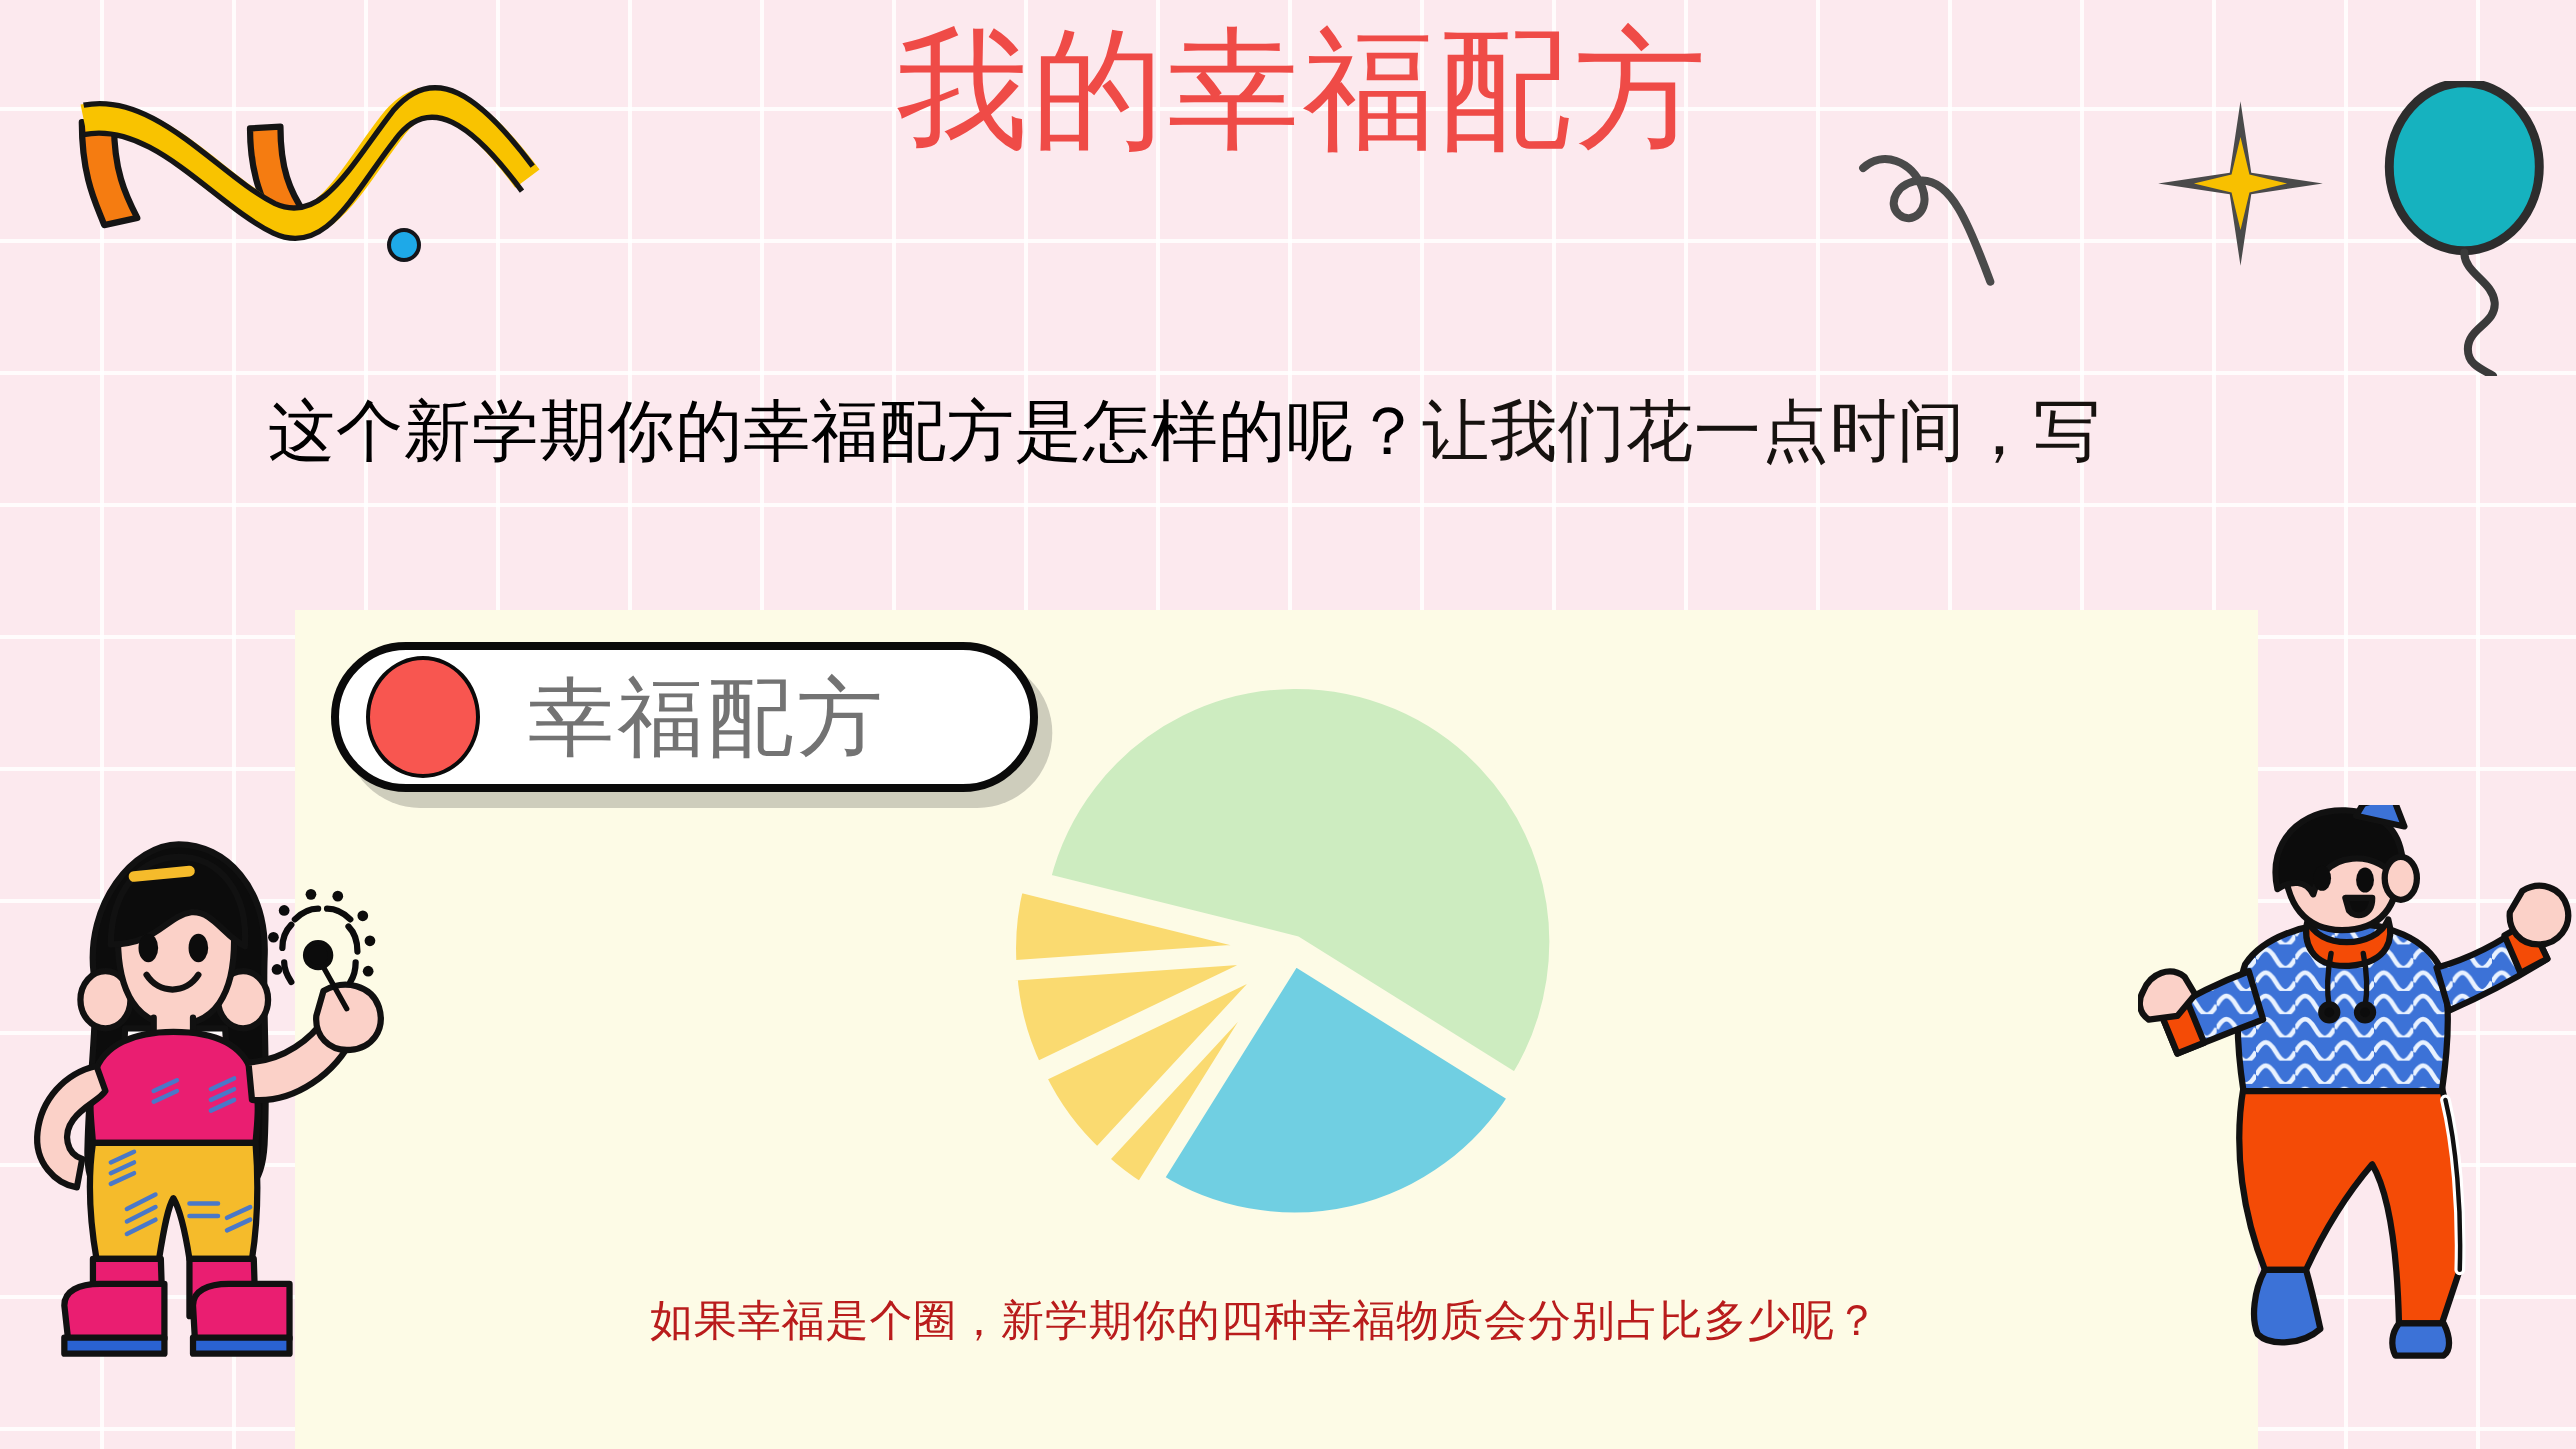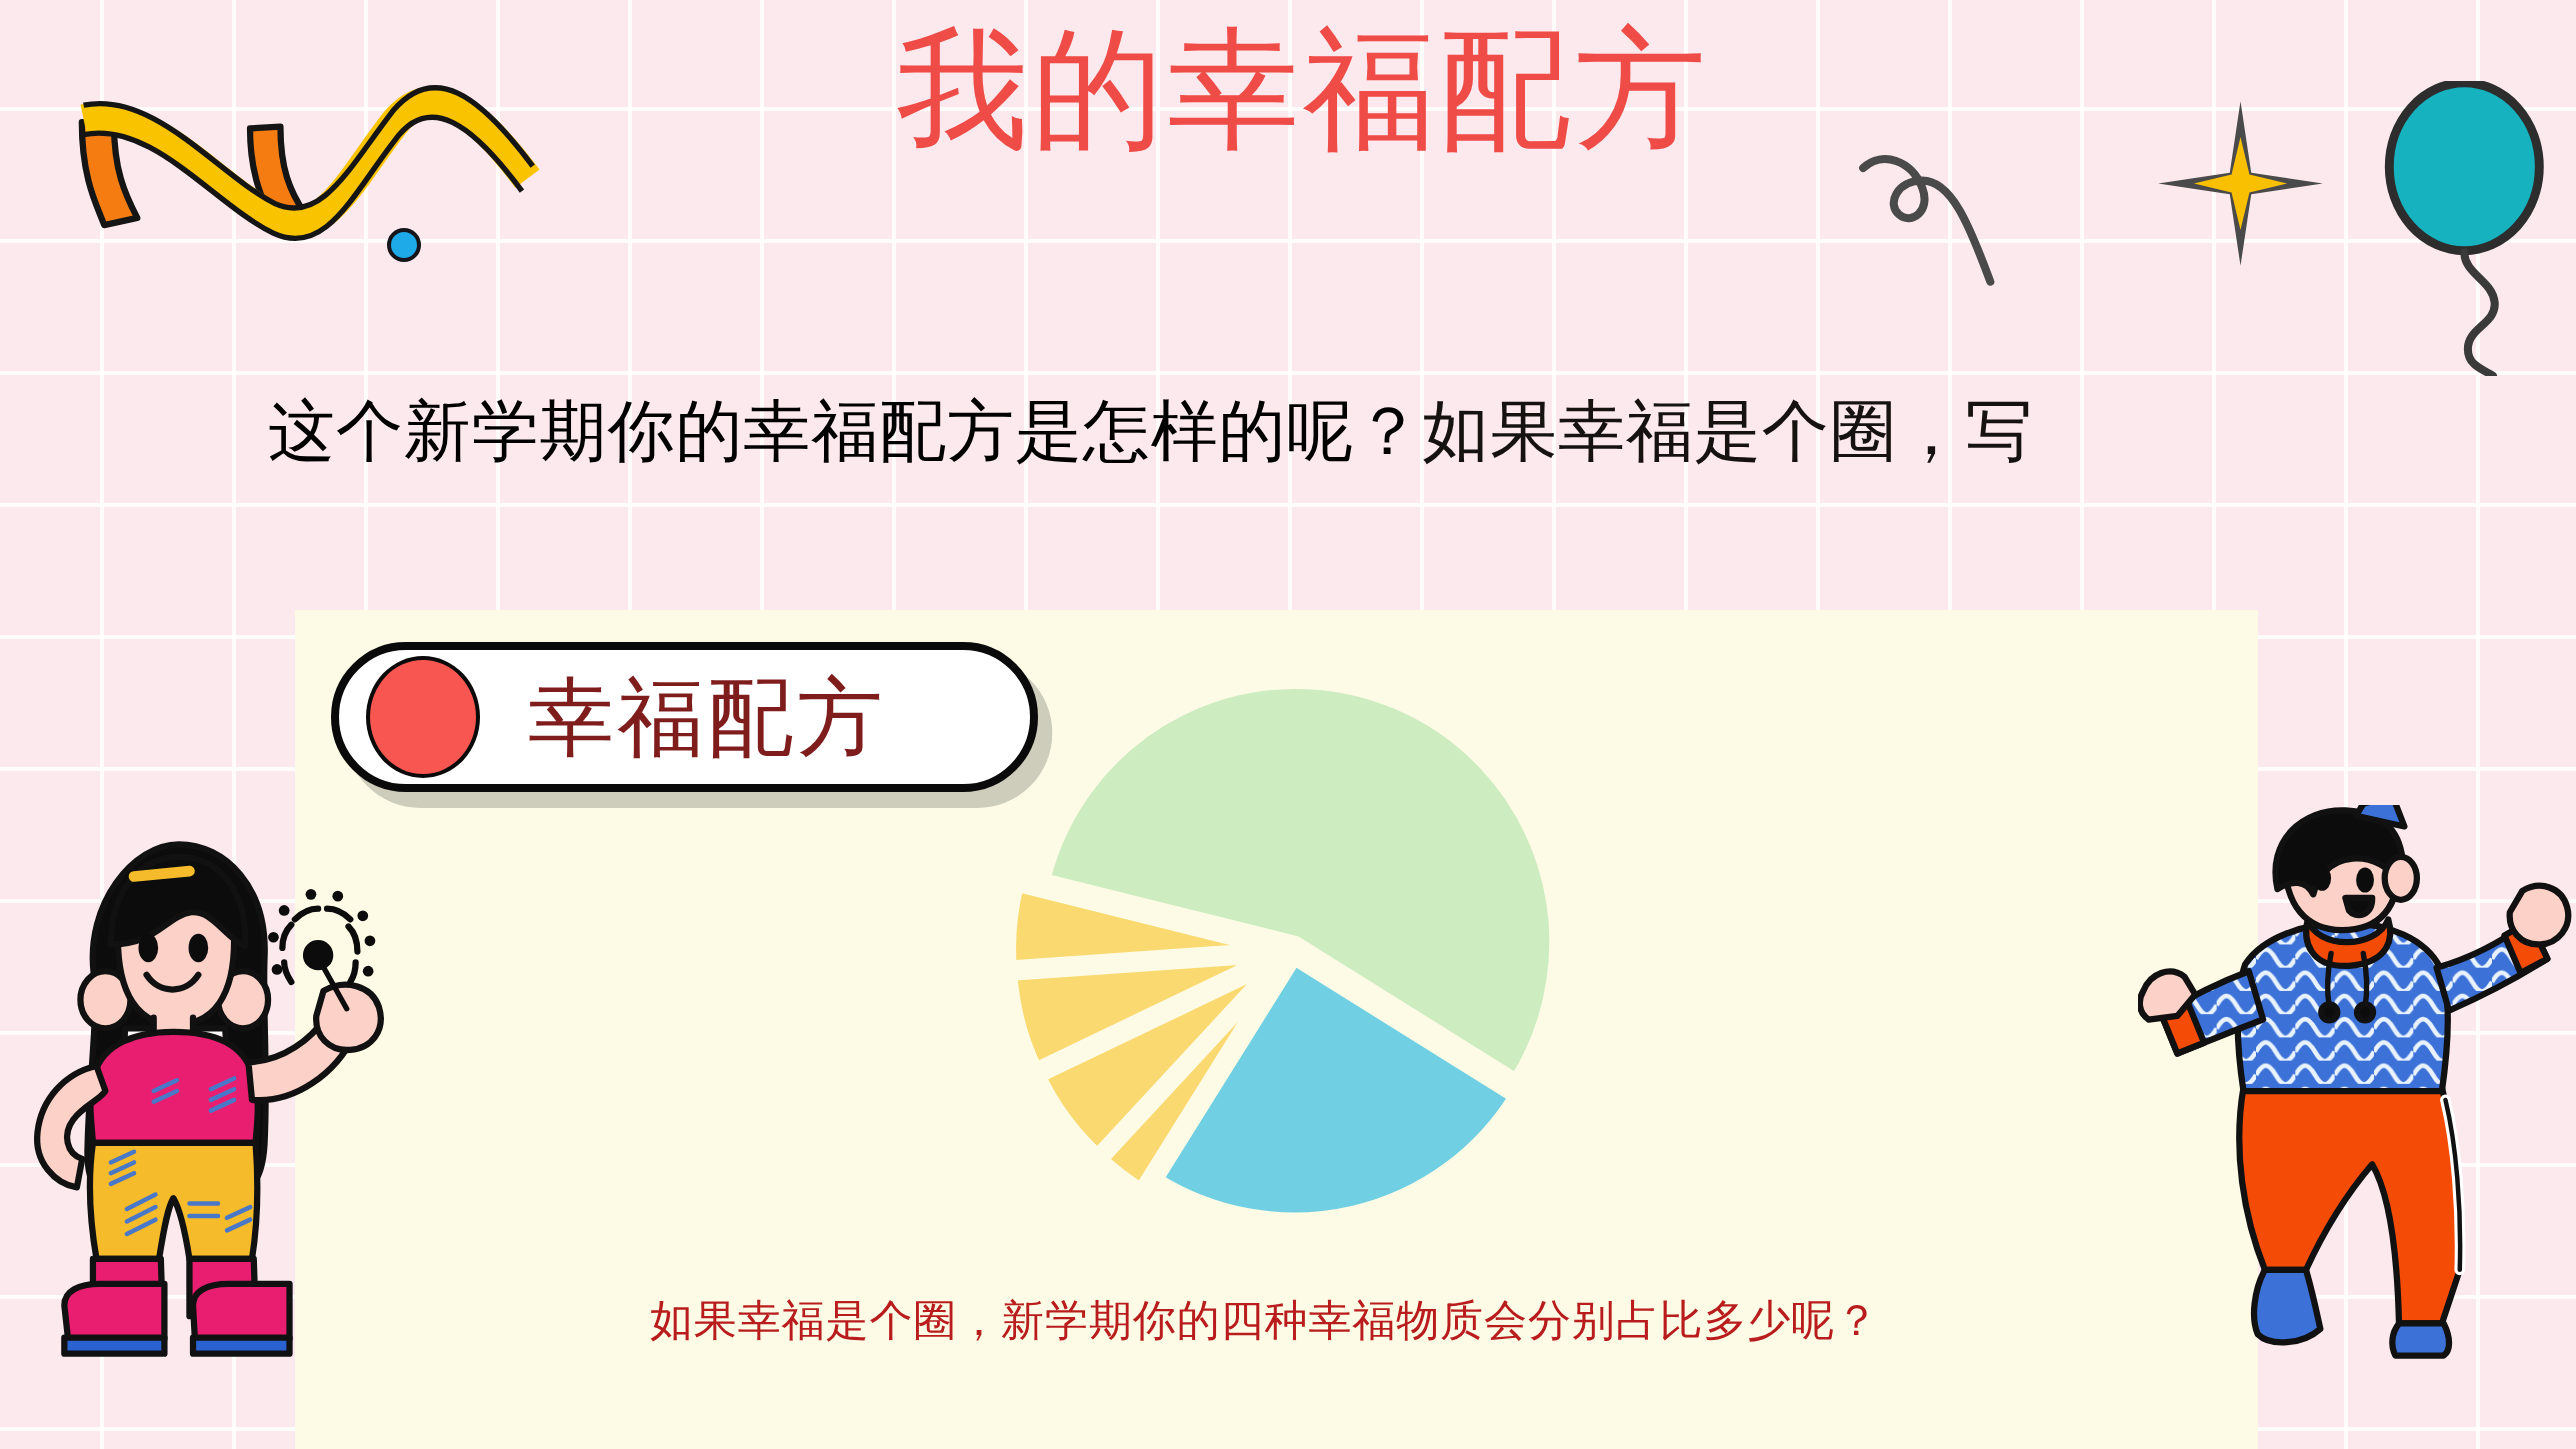--- a/index.html
+++ b/index.html
@@ -52,21 +52,21 @@
     box-shadow:14.3px 16px 0 rgba(40,40,40,.22);
     display:flex;align-items:center;
     box-sizing:border-box;
   }
   #badge .dot{
     width:106px;height:114px;border-radius:50%;
     background:#f85650;border:4.5px solid #0a0a0a;
     margin-left:27px;flex:none;
   }
   #badge .blabel{
-    color:#7f1d1d;font-size:86px;line-height:1;
+    color:#737373;font-size:86px;line-height:1;
     margin-left:48px;letter-spacing:3.6px;
     font-family:"DejaVu Serif","Liberation Serif",serif;
   }
   
   #pie{
     position:absolute;left:1024px;top:682px;width:537px;height:537px;
   }
   #pie svg{width:100%;height:100%;display:block;overflow:visible;}
   
   #caption{
@@ -123,21 +123,21 @@
     <ellipse cx="100" cy="96" rx="84" ry="94" fill="#16b2bf" stroke="#2d2d2d" stroke-width="10"></ellipse>
     <path d="M100 192 C 100 216, 132 224, 134 248 C 136 272, 104 276, 104 300
              C 104 320, 124 324, 132 330" fill="none" stroke="#3a3a3a" stroke-width="9" stroke-linecap="round"></path>
   </svg>
 </div>
 
 <div id="title">我的幸福配方</div>
 
 <div id="intro">
   <span class="ind"></span><br>
-  <span class="hl">这个新学期你的幸福配方是怎样的呢？</span><span>如果幸福是个圈，写</span><br>
+  <span class="hl">这个新学期你的幸福配方是怎样的呢？</span><span>让我们花一点时间，写</span><br>
 </div>
 
 <div id="panel"></div>
 
 <div id="badge">
   <span class="dot"></span>
   <span class="blabel">幸福配方</span>
 </div>
 
 <div id="pie">

